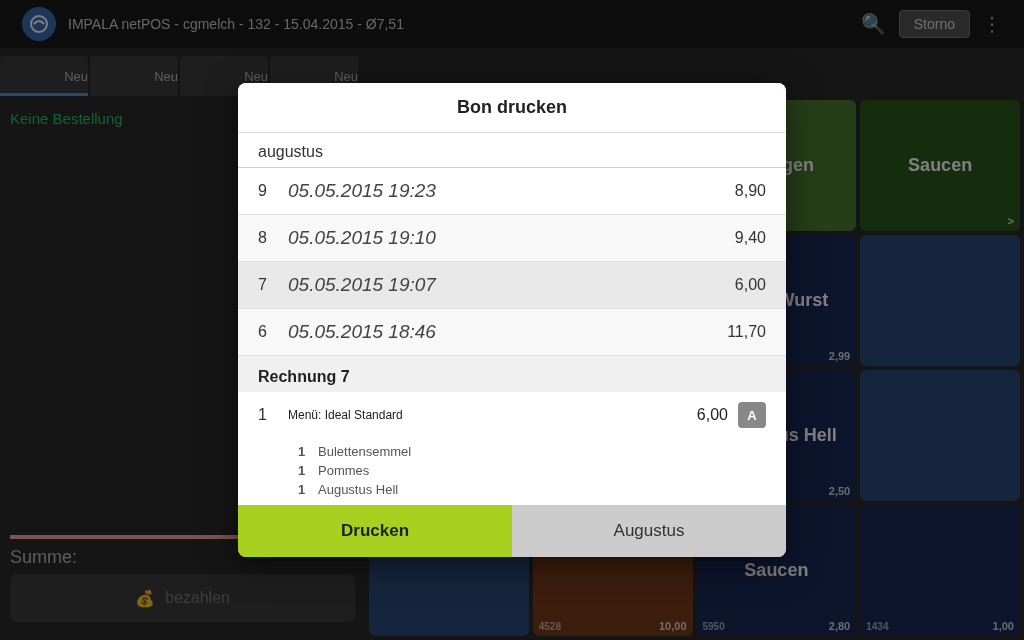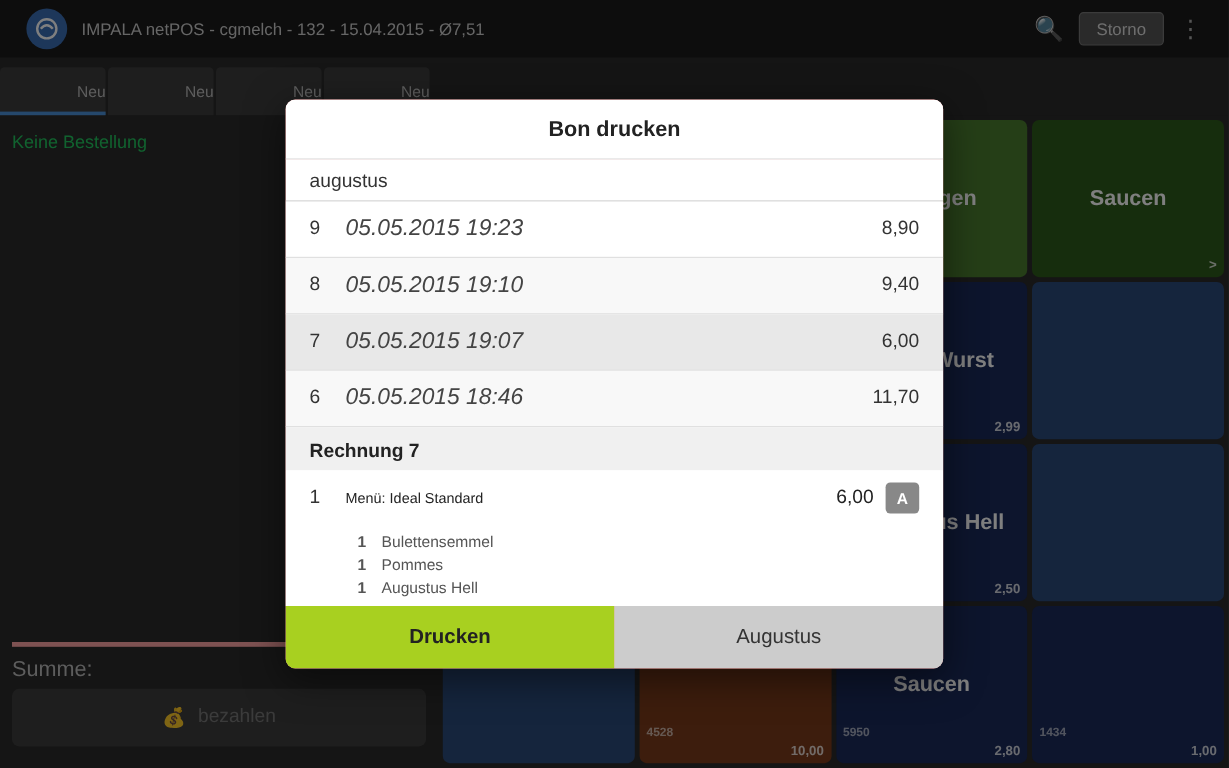--- a/index.html
+++ b/index.html
@@ -146,21 +146,21 @@
       justify-content: center;
       color: white;
       font-size: 18px;
       font-weight: bold;
       cursor: pointer;
       position: relative;
       padding: 8px;
     }
     .cat-btn .sub-code {
       position: absolute;
-      bottom: 20px;
+      bottom: 4px;
       left: 6px;
       font-size: 10px;
       color: rgba(255,255,255,0.6);
     }
     .cat-btn .sub-price {
       position: absolute;
       bottom: 4px;
       right: 6px;
       font-size: 11px;
       color: rgba(255,255,255,0.8);

